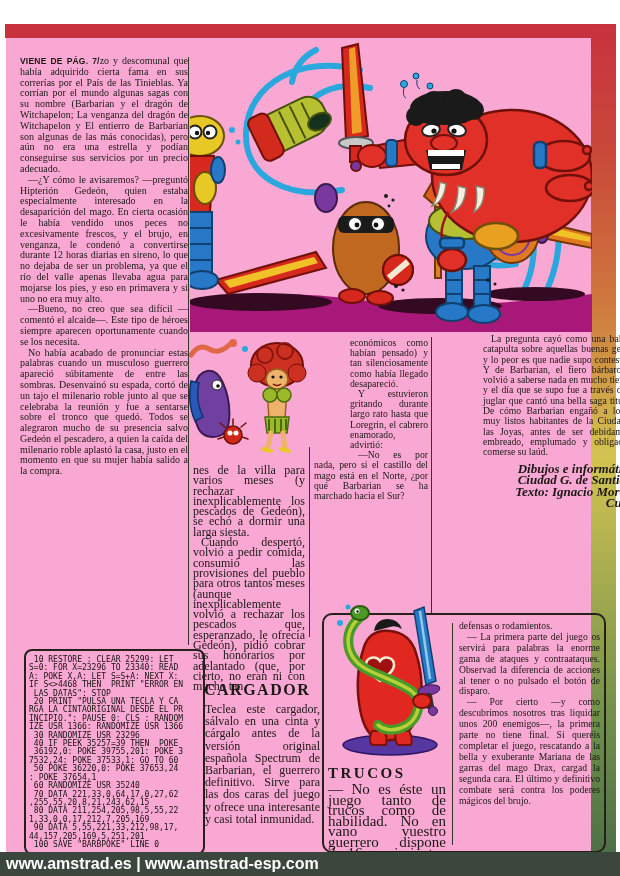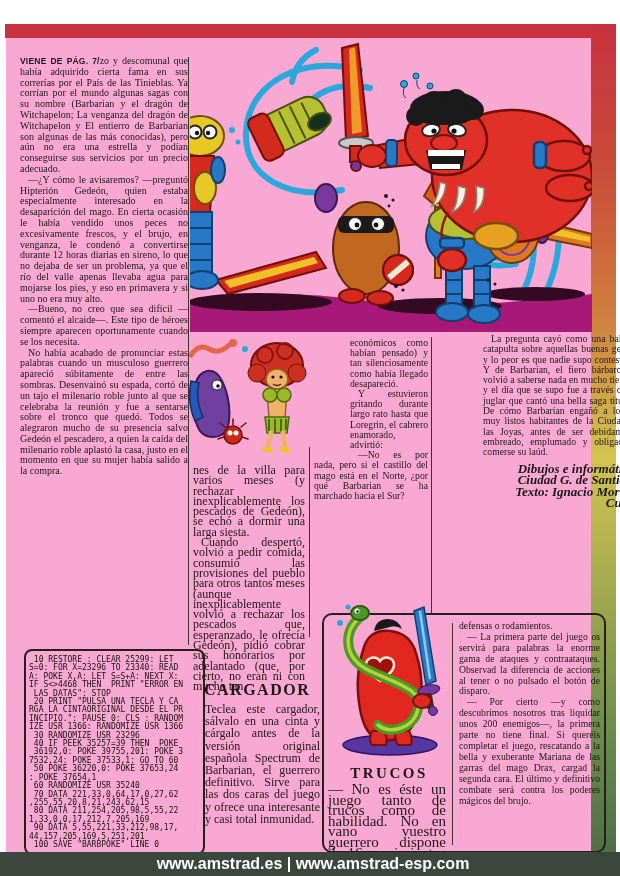--- a/index.html
+++ b/index.html
@@ -32,29 +32,29 @@
            border-radius:8px;box-sizing:border-box;padding:5px 3px;}
   .codebox pre{margin:0;font:8px/8.4px "DejaVu Sans Mono",monospace;color:#17130f;white-space:pre;}
   
   .cargador-title{left:198px;top:643px;width:117px;text-align:left;
       font-weight:bold;font-size:16px;letter-spacing:1.5px;}
   .cargador-body{left:199px;top:665px;width:115px;text-align:justify;
       font-size:12px;line-height:12.2px;}
   
   .trucosbox{left:316px;top:575px;width:284px;height:240px;border:2px solid #26201a;
              border-radius:10px;box-sizing:border-box;}
-  .trucos-title{left:4px;top:150px;width:122px;text-align:center;font-weight:bold;
+  .trucos-title{left:4px;top:150px;width:122px;font-weight:bold;
       font-size:15px;letter-spacing:2.5px;}
   .trucos-left{left:4px;top:169px;width:118px;font-size:15px;line-height:10.6px;text-align:justify;}
   .trucos-right{left:135px;top:6px;width:141px;font-size:9.7px;line-height:10.9px;text-align:justify;font-family:Liberation Serif, serif;}
   .trucos-vrule{left:128px;top:8px;height:222px;}
   .trucos-illo{left:6px;top:-18px;}
   
   .footer{left:0;top:852px;width:620px;height:24px;background:#3b473c;z-index:5;
-     color:#fff;font:bold 16px/24px "Liberation Sans",sans-serif;padding-left:6px;box-sizing:border-box;text-align:center;}
+     color:#fff;font:bold 16px/24px "Liberation Sans",sans-serif;padding-left:6px;box-sizing:border-box;}
 </style>
 </head>
 <body>
 
 <div class="abs top-band"></div>
 <div class="abs rainbow"></div>
 
 <div class="abs page">
 
   <div class="abs" style="left:184px;top:2px;">

